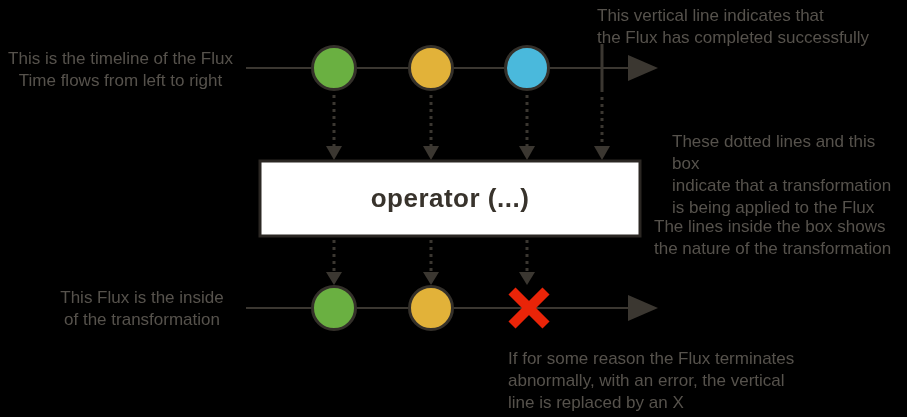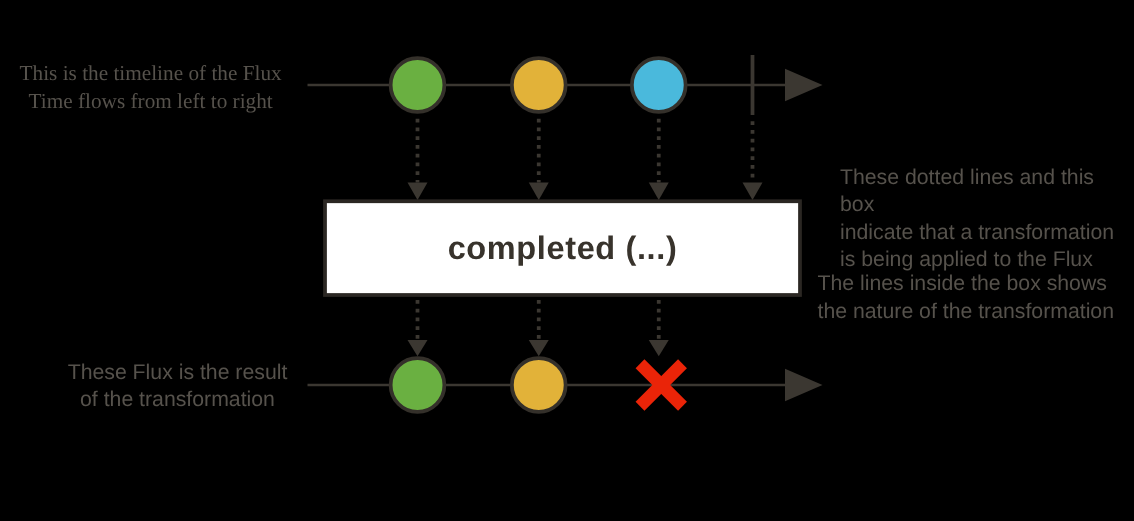--- a/index.html
+++ b/index.html
@@ -79,31 +79,36 @@
 
     <circle cx="334" cy="308" r="21.5" stroke="#34302a" stroke-width="3" fill="#6ab041"></circle>
     <circle cx="431" cy="308" r="21.5" stroke="#34302a" stroke-width="3" fill="#e2b239"></circle>
 
     <g stroke-width="10" stroke-linecap="butt" stroke="#ea2408">
       <line x1="512" y1="291" x2="546" y2="325"></line>
       <line x1="546" y1="291" x2="512" y2="325"></line>
     </g>
   </svg>
 
-  <div class="note center" style="left:3px; top:48px; width:235px;font-family:Liberation Serif, serif;">This is the timeline of the Flux
+  <div class="note center" style="left:3px; top:48px; width:235px;">This is the timeline of the Flux
 Time flows from left to right</div>
 
 
+  <div class="note" style="left:597px; top:5px;">This vertical line indicates that
+the Flux has completed successfully</div>
 
   <div class="note" style="left:672px; top:131px;">These dotted lines and this box
 indicate that a transformation
 is being applied to the Flux</div>
 
   <div class="note" style="left:654px; top:216px;">The lines inside the box shows
 the nature of the transformation</div>
 
-  <div class="note center" style="left:42px; top:287px; width:200px;">These Flux is the result
+  <div class="note center" style="left:42px; top:287px; width:200px;">This Flux is the inside
 of the transformation</div>
 
+  <div class="note" style="left:508px; top:348px;">If for some reason the Flux terminates
+abnormally, with an error, the vertical
+line is replaced by an X</div>
 
-  <div class="operator-label">completed (...)</div>
+  <div class="operator-label">operator (...)</div>
 
 </div>
 
 </body></html>

